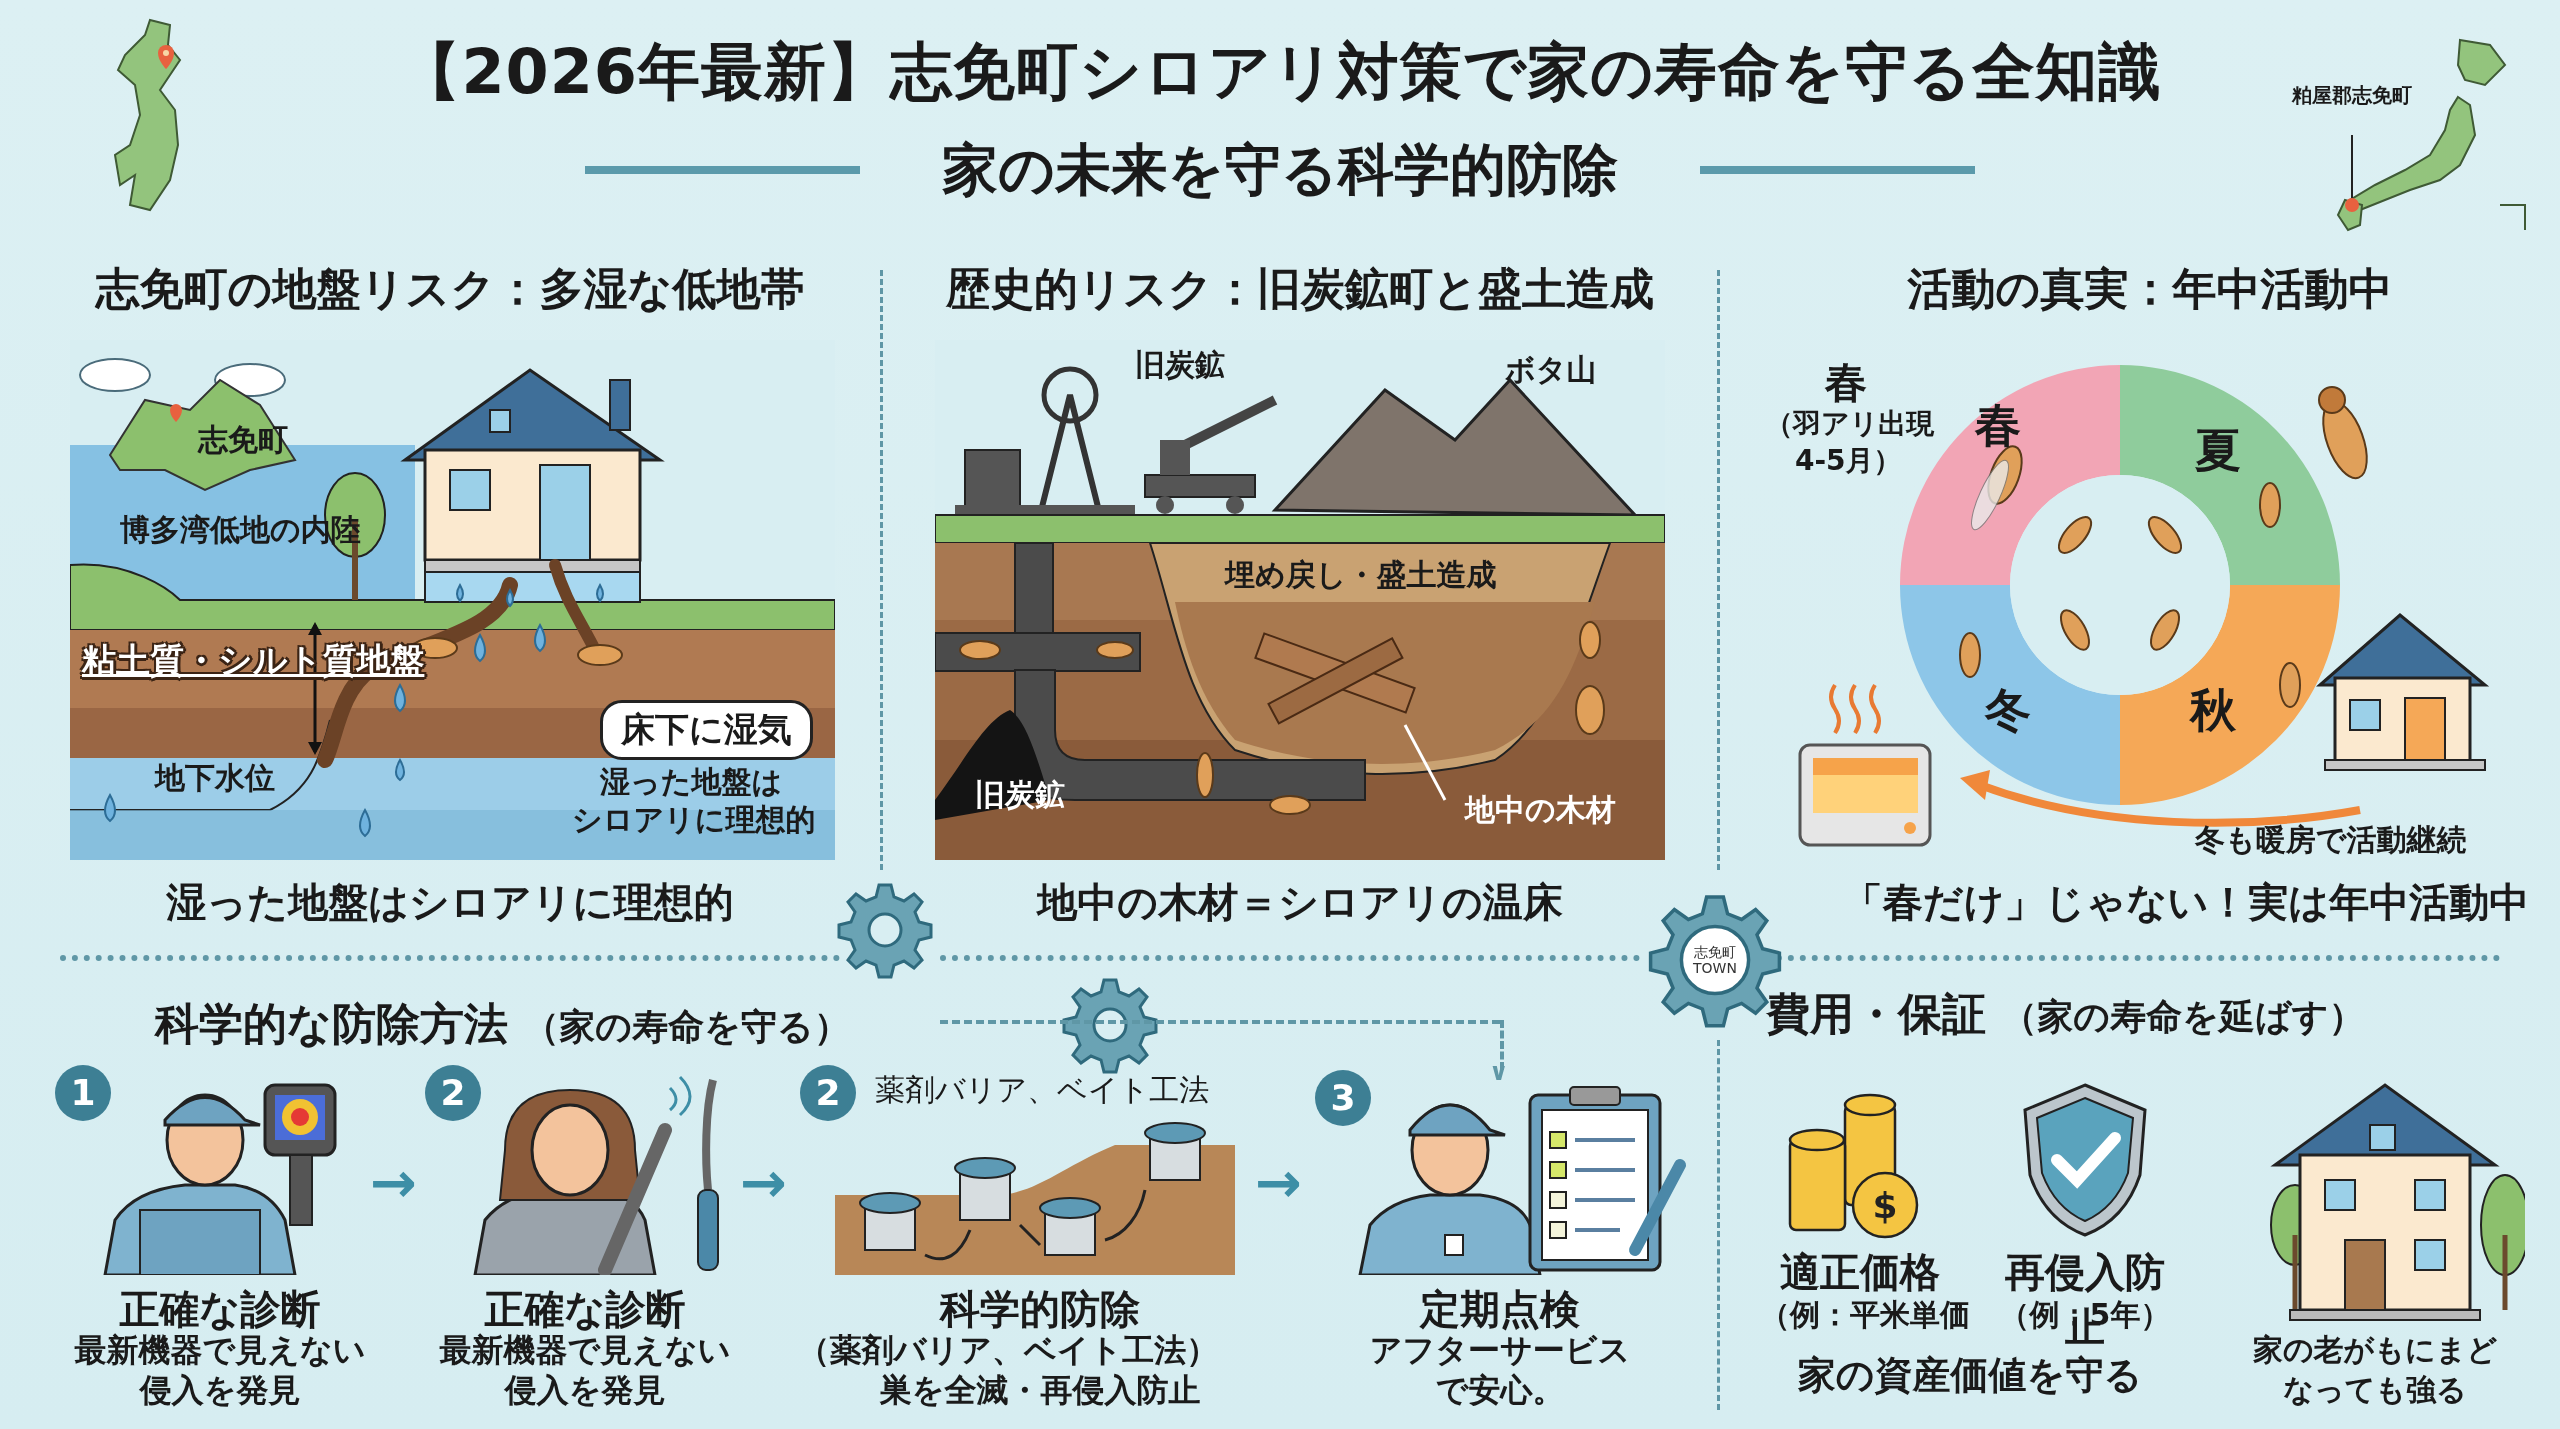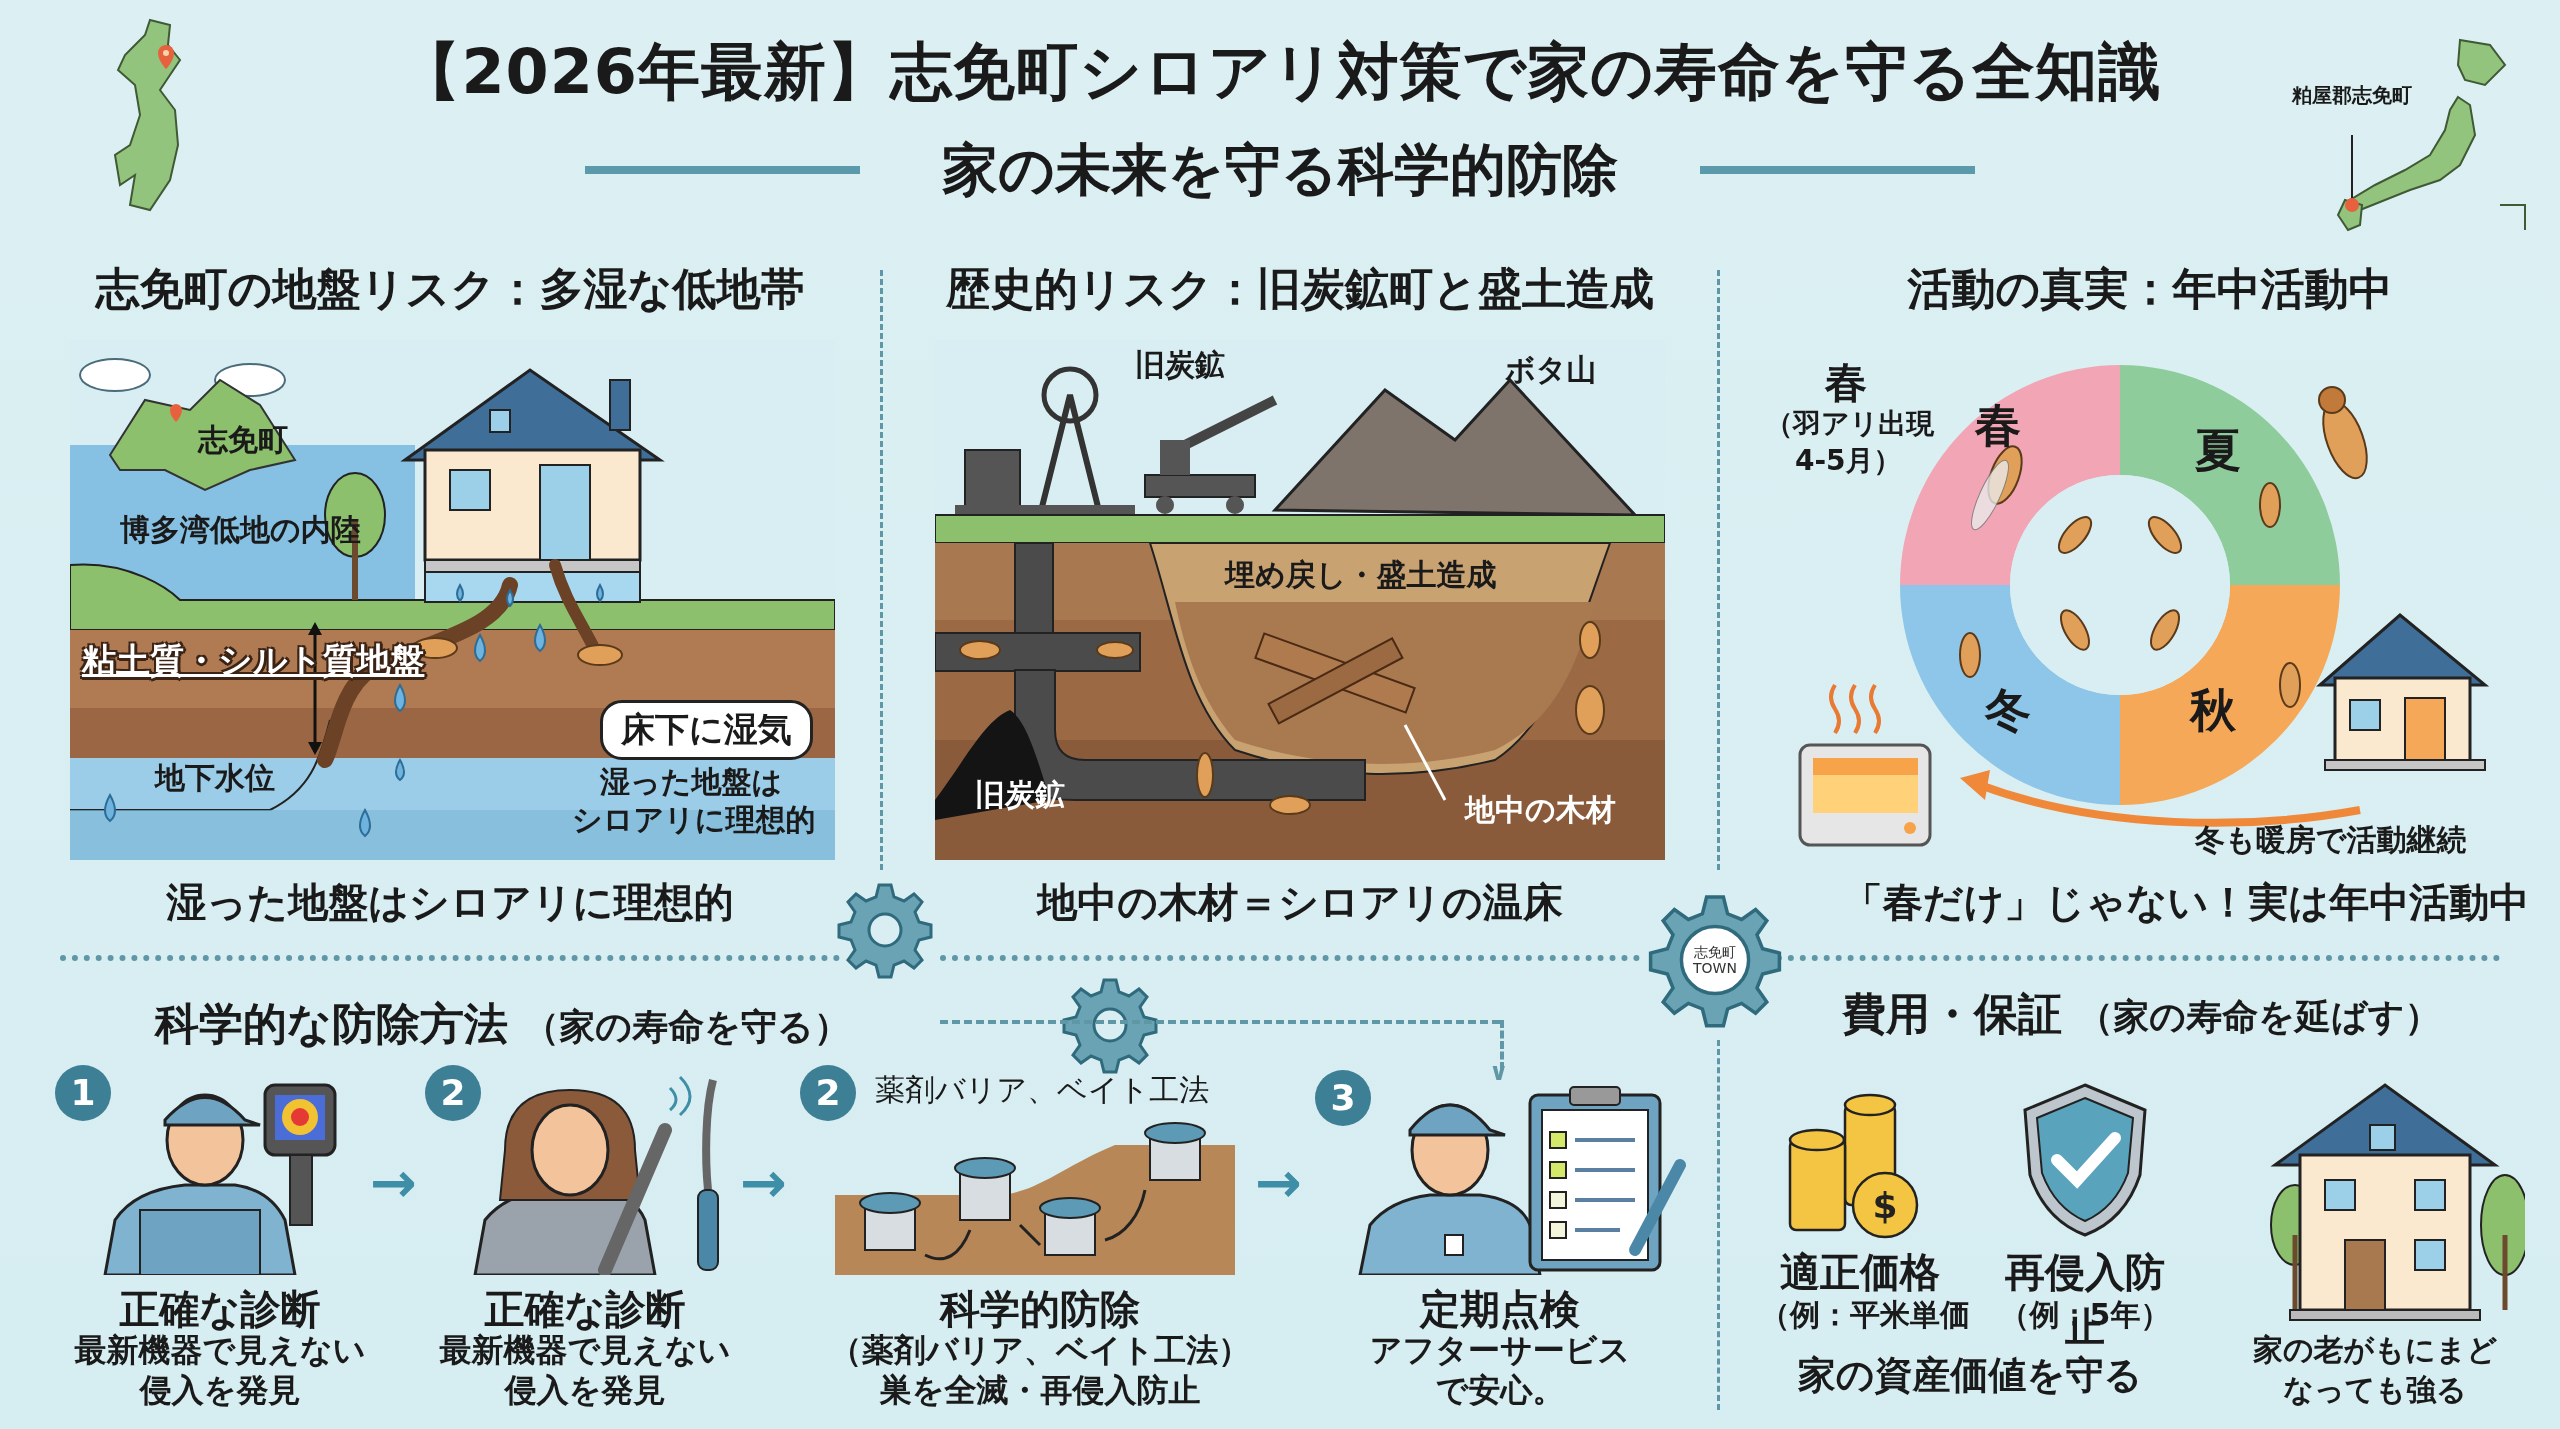--- a/index.html
+++ b/index.html
@@ -358,28 +358,28 @@
 
 <div class="abs step-title" style="left:60px;top:1282px;width:320px">正確な診断</div>
 <div class="abs step-desc" style="left:50px;top:1330px;width:340px">最新機器で見えない</div>
 <div class="abs step-desc" style="left:50px;top:1370px;width:340px">侵入を発見</div>
 
 <div class="abs step-title" style="left:425px;top:1282px;width:320px">正確な診断</div>
 <div class="abs step-desc" style="left:415px;top:1330px;width:340px">最新機器で見えない</div>
 <div class="abs step-desc" style="left:415px;top:1370px;width:340px">侵入を発見</div>
 
 <div class="abs step-title" style="left:840px;top:1282px;width:400px">科学的防除</div>
-<div class="abs step-desc" style="left:810px;top:1330px;width:460px">（薬剤バリア、ベイト工法）</div>
+<div class="abs step-desc" style="left:778px;top:1330px;width:460px">（薬剤バリア、ベイト工法）</div>
 <div class="abs step-desc" style="left:810px;top:1370px;width:460px">巣を全滅・再侵入防止</div>
 
 <div class="abs step-title" style="left:1330px;top:1282px;width:340px">定期点検</div>
 <div class="abs step-desc" style="left:1330px;top:1330px;width:340px">アフターサービス</div>
 <div class="abs step-desc" style="left:1330px;top:1370px;width:340px">で安心。</div>
 
-<div class="abs sec-h" style="left:1842px;top:985px;text-align:center">
+<div class="abs sec-h" style="left:1766px;top:985px;text-align:center">
   <span>費用・保証</span>
   <small>（家の寿命を延ばす）</small>
 </div>
 
 <svg class="abs" style="left:1785px;top:1090px" width="140" height="150" viewBox="0 0 140 150">
   <g fill="#f4c542" stroke="#222" stroke-width="2.5">
     <rect x="60" y="15" width="50" height="100" rx="6"></rect>
       <ellipse cx="85" cy="15" rx="25" ry="10"></ellipse>
     <rect x="5" y="50" width="55" height="90" rx="6"></rect>
       <ellipse cx="32" cy="50" rx="27" ry="10"></ellipse>

